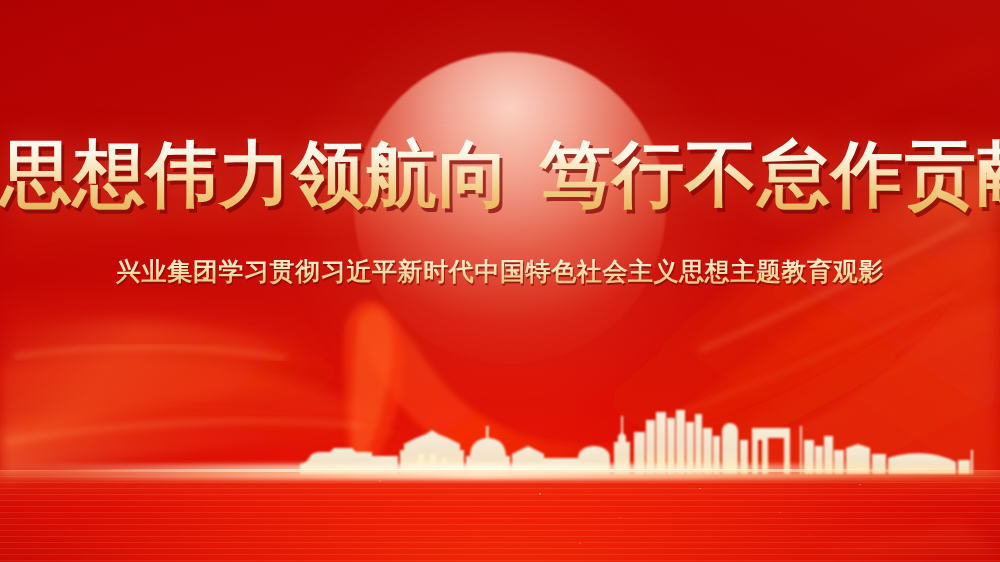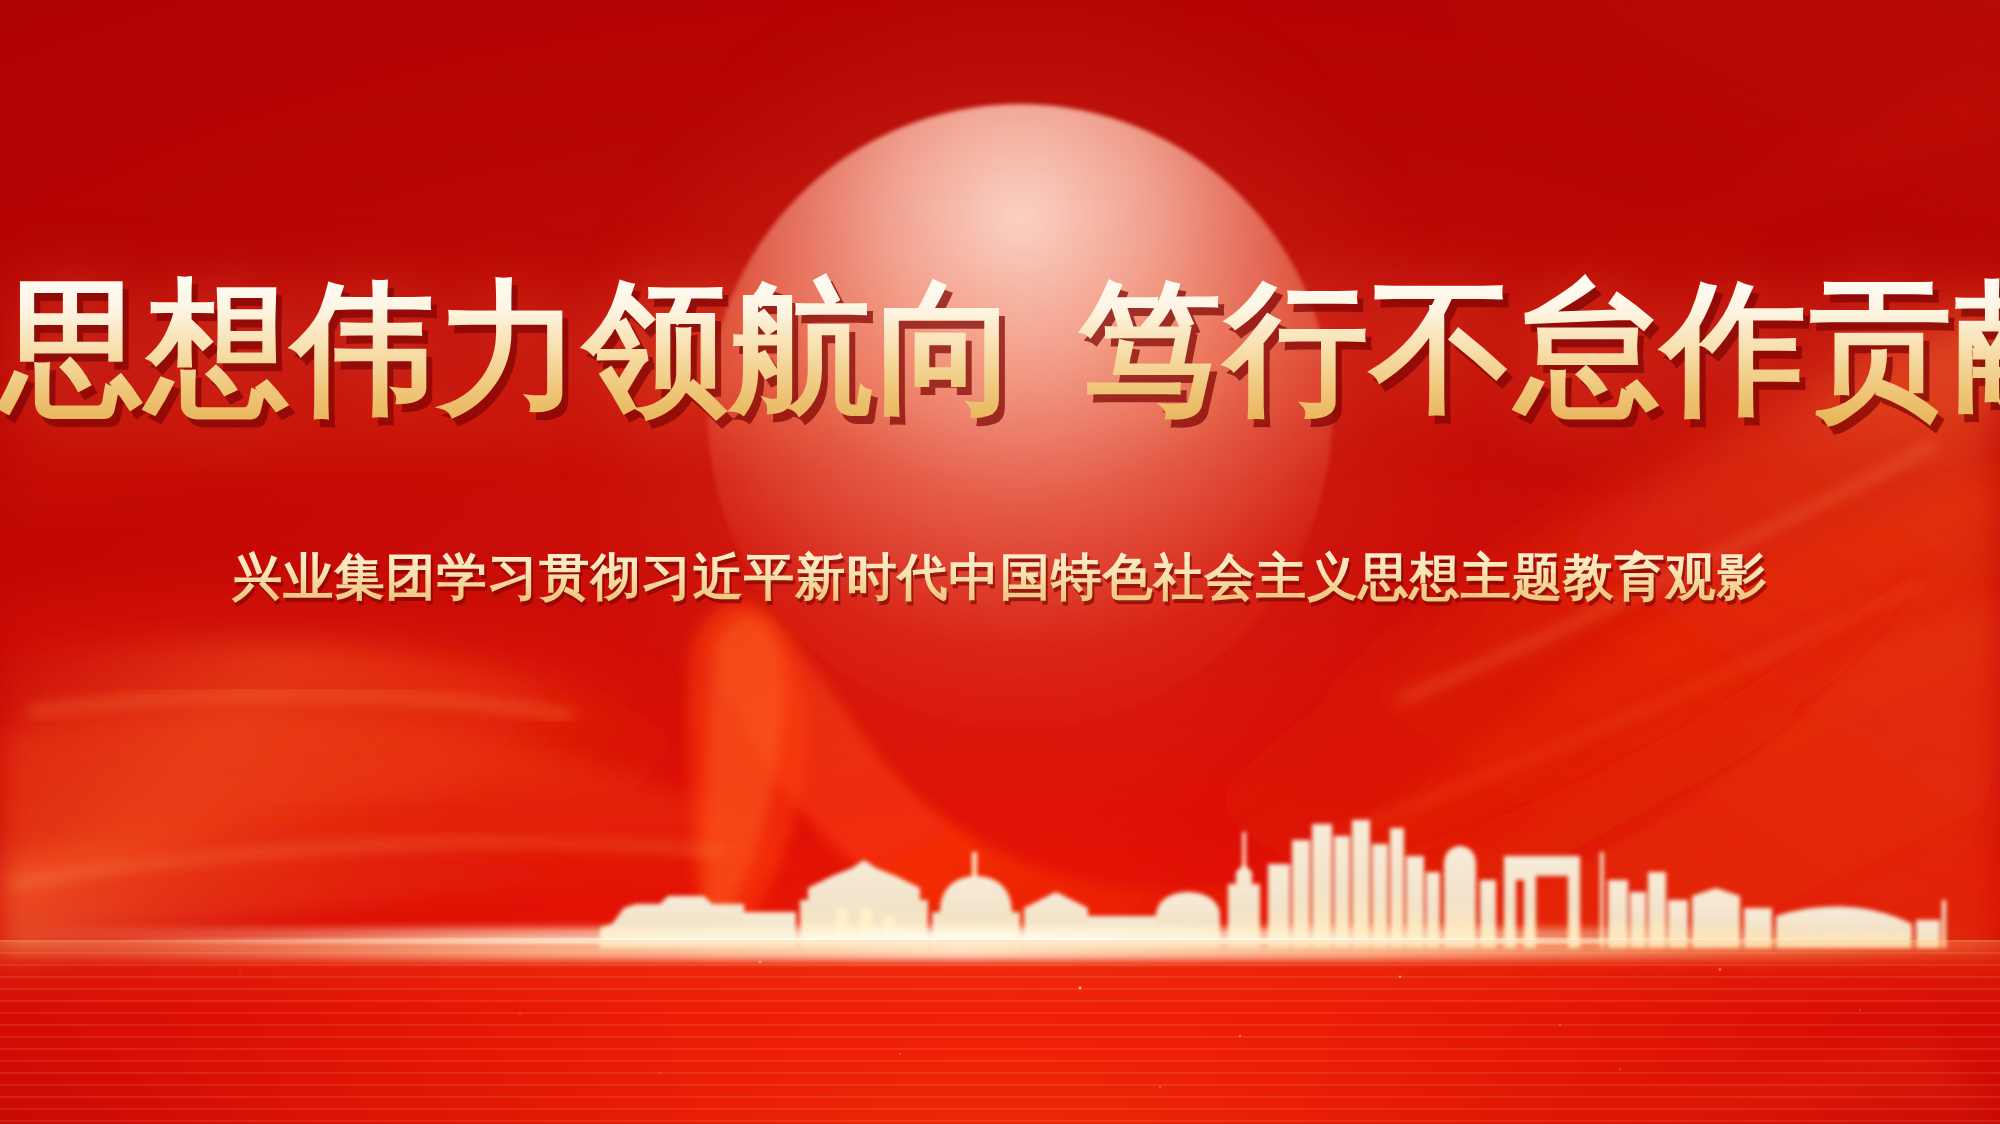--- a/index.html
+++ b/index.html
@@ -119,21 +119,21 @@
     letter-spacing:1px;
     white-space:nowrap;
     background:linear-gradient(180deg,#fffefb 0%,#fdf6e6 26%,#f8dfae 50%,#f0c97e 72%,#e9b65c 92%,#e4ab4a 100%);
     -webkit-background-clip:text;background-clip:text;
     color:transparent;-webkit-text-fill-color:transparent;
     filter:drop-shadow(3px 4px 0 rgba(128,6,4,.72)) drop-shadow(0 0 16px rgba(255,150,90,.28));
   }
   .headline .gap{display:inline-block;width:28px;}
 
   .subline{
-    position:absolute;left:0;right:0;top:272px;
+    position:absolute;left:0;right:0;top:255px;
     font-size:25px;line-height:34px;font-weight:700;
     letter-spacing:.6px;
     white-space:nowrap;
     background:linear-gradient(180deg,#fdf4dc 0%,#f8e4b4 40%,#f0cb88 74%,#eabf70 100%);
     -webkit-background-clip:text;background-clip:text;
     color:transparent;-webkit-text-fill-color:transparent;
     filter:drop-shadow(1.5px 2px 0 rgba(126,6,4,.68));
   }
 
   

